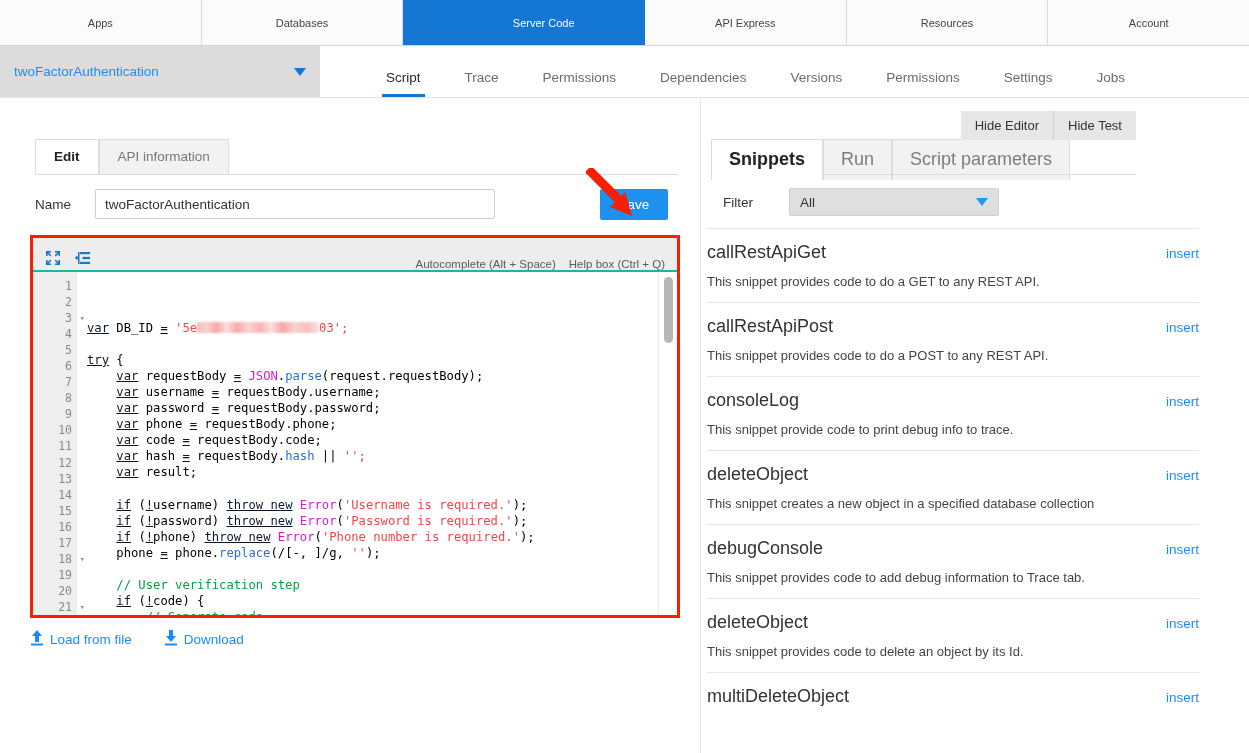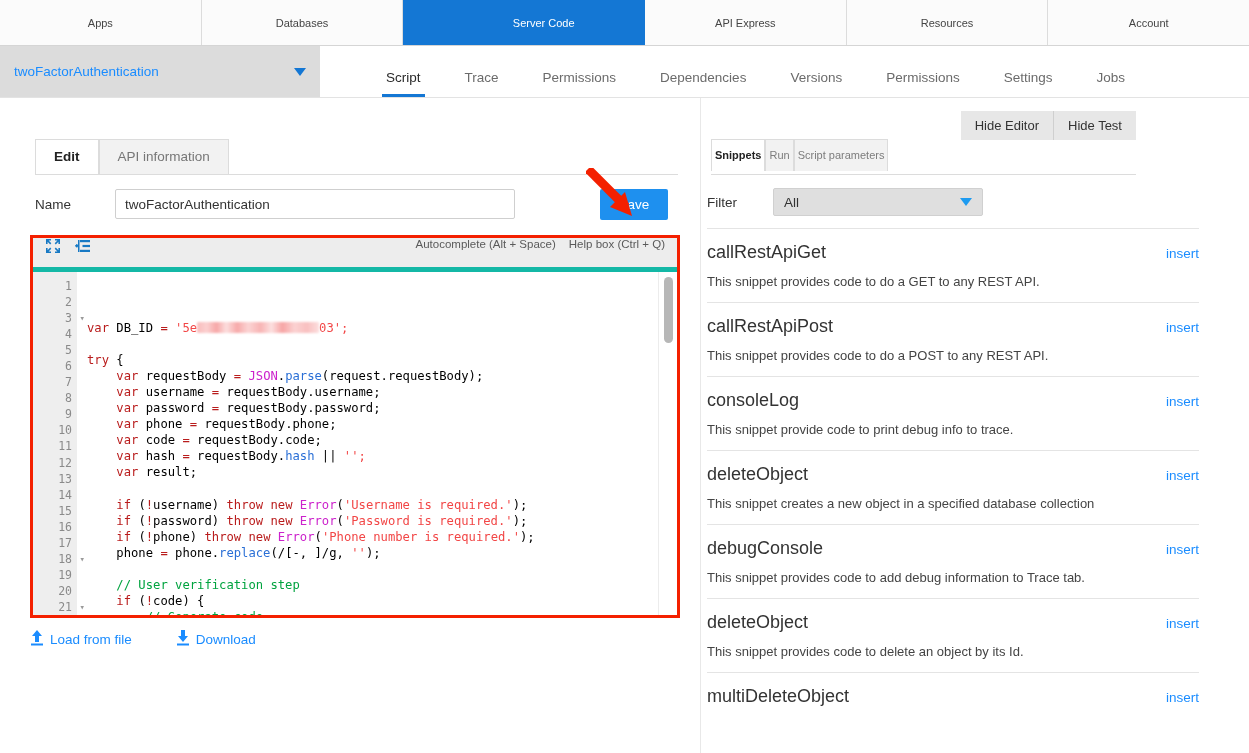--- a/index.html
+++ b/index.html
@@ -109,21 +109,20 @@
   .ltabs-rule {
     position: absolute; left: 35px; right: 22px; top: 76px;
     height: 1px; background: #dcdcdc;
   }
 
   
   .name-row {
     position: absolute; left: 35px; top: 91px;
     display: flex; align-items: center;
     width: 640px;
-    gap: 20px;
   }
   .name-label { font-size: 13.5px; color: #333; width: 60px; }
   .name-input {
     width: 400px; height: 30px;
     border: 1px solid #cfcfcf; border-radius: 2px;
     font-size: 13.5px; padding: 0 9px; color: #333;
     font-family: "Liberation Sans", sans-serif;
     outline: none; background: #fff;
   }
   .save-btn {
@@ -137,22 +136,22 @@
   
   .editor-box {
     position: absolute; left: 30px; top: 137px;
     width: 650px; height: 383px;
     border: 3px solid #f42000;
     background: #fff;
     overflow: hidden;
   }
   .editor-toolbar {
     height: 34px; background: #ededed;
-    border-bottom: 5px solid #14b8a6;
-    display: flex; align-items: flex-start;
+    border-bottom: 2px solid #14b8a6;
+    display: flex; align-items: flex-end;
     padding: 0 12px;
   }
   .ed-icons { display: flex; align-items: center; gap: 14px; }
   .ed-hints {
     margin-left: auto; font-size: 11.5px; color: #5a5a5a;
     display: flex; gap: 13px;
   }
   .code-area {
     position: relative; height: 344px; background: #fff;
     display: flex; overflow: hidden;
@@ -174,21 +173,21 @@
     color: #9a9a9a; font-size: 9px; line-height: 16.05px;
   }
   .code-lines {
     flex: 1 1 auto; padding: 6px 0 0 10px;
     font-family: "DejaVu Sans Mono", monospace;
     font-size: 12.2px; color: #000;
     white-space: pre; overflow: hidden;
     position: relative;
   }
   .cl { height: 16.05px; line-height: 16.05px; }
-  .kw   { color: #b91c1c; }
+  .kw   { color: #0f172a; text-decoration: underline; }
   .str  { color: #f24646; }
   .cmt  { color: #00a33f; }
   .fn   { color: #2a6fd6; }
   .cls  { color: #cc22cc; }
   .redact {
     display: inline-block; width: 122px; height: 11px;
     vertical-align: -1px; border-radius: 1px;
     background: linear-gradient(90deg,
       #f9bcbc 0%, #fbd0d0 8%, #f7a8a8 16%, #fcdede 24%,
       #f7aaaa 33%, #fbd4d4 42%, #f8b4b4 52%, #fce0e0 61%,
@@ -205,47 +204,47 @@
     background: #b7b7b7; border-radius: 5px;
   }
   .code-vrule {
     position: absolute; right: 18px; top: 0; bottom: 0;
     width: 1px; background: #ececec;
   }
 
   
   .footer-links {
     position: absolute; left: 30px; top: 532px;
-    display: flex; align-items: center; gap: 44px;
+    display: flex; align-items: center; gap: 32px;
   }
   .flink {
     display: flex; align-items: center; gap: 6px;
     color: #1a8cff; font-size: 13.5px; cursor: pointer;
   }
 
   
   .rtabs {
     position: absolute; left: 10px; top: 41px;
     display: flex; align-items: flex-end;
   }
   .rtab {
-    font-size: 11px; padding: 9px 3px;
+    font-size: 18px; padding: 9px 17px;
     border: 1px solid #dcdcdc; border-bottom: none;
     background: #f2f2f2; color: #7d7d7d; cursor: pointer;
     line-height: 1.2;
   }
   .rtab.active {
     background: #fff; color: #222; font-weight: bold; z-index: 3;
   }
   .rtabs-rule {
     position: absolute; left: 10px; right: 10px; top: 76px;
     height: 1px; background: #dcdcdc;
   }
   .filter-row {
-    position: absolute; left: 6px; top: 90px;
+    position: absolute; left: 22px; top: 90px;
     display: flex; align-items: center;
   }
   .filter-label { font-size: 13.5px; color: #333; width: 66px; }
   .filter-select {
     width: 210px; height: 28px;
     background: #dfdfdf; border: 1px solid #d0d0d0;
     display: flex; align-items: center; padding: 0 10px;
     font-size: 13.5px; color: #333; cursor: pointer;
     border-radius: 2px;
   }

